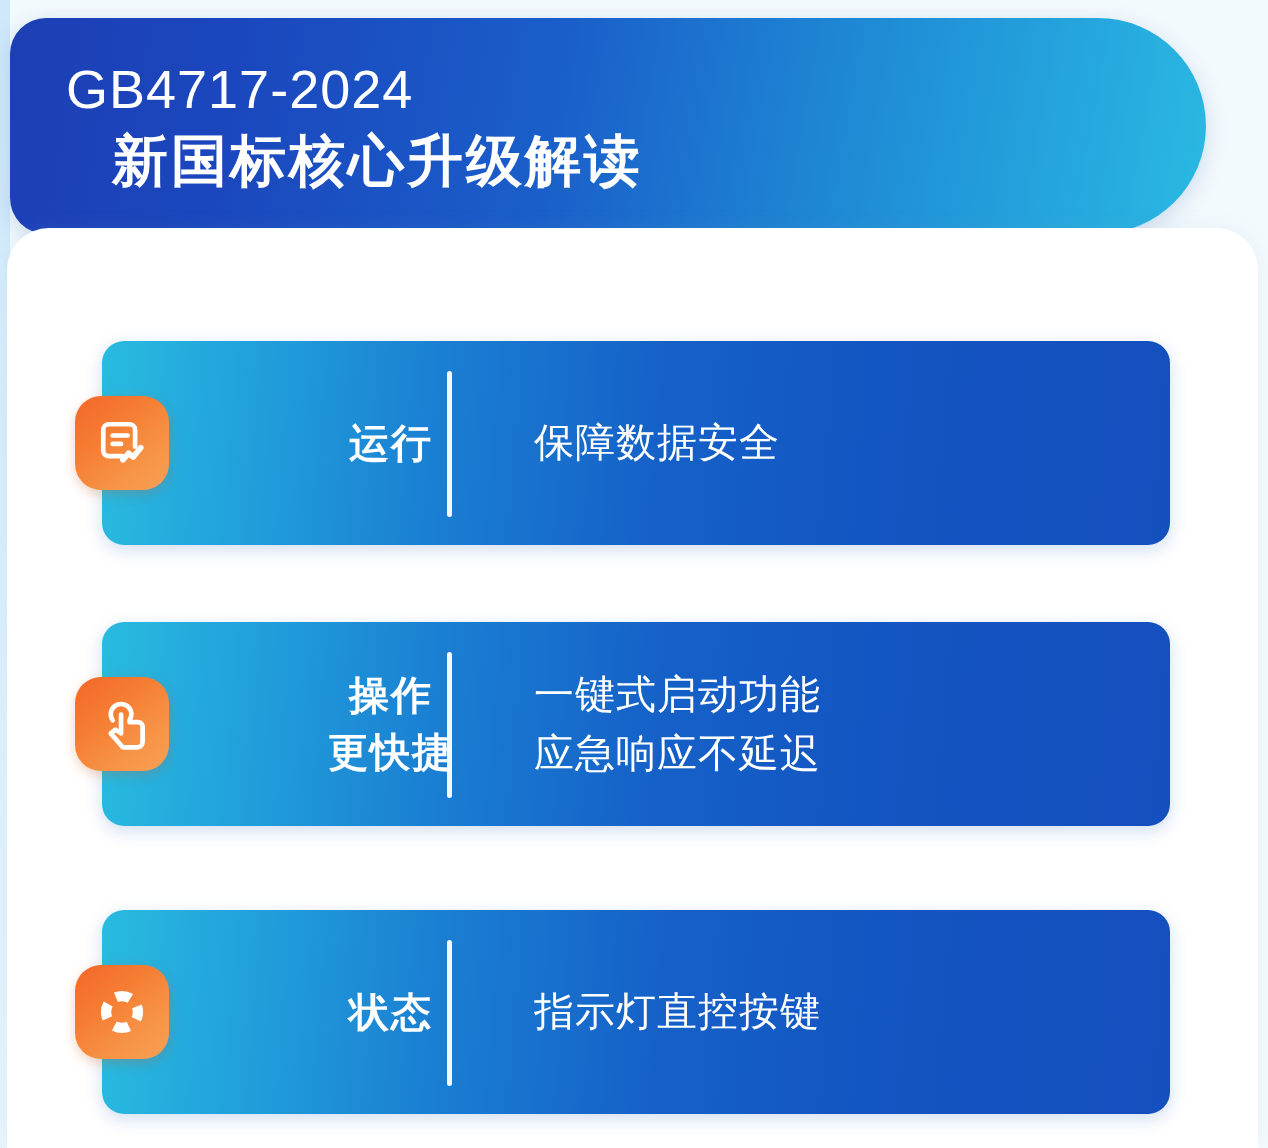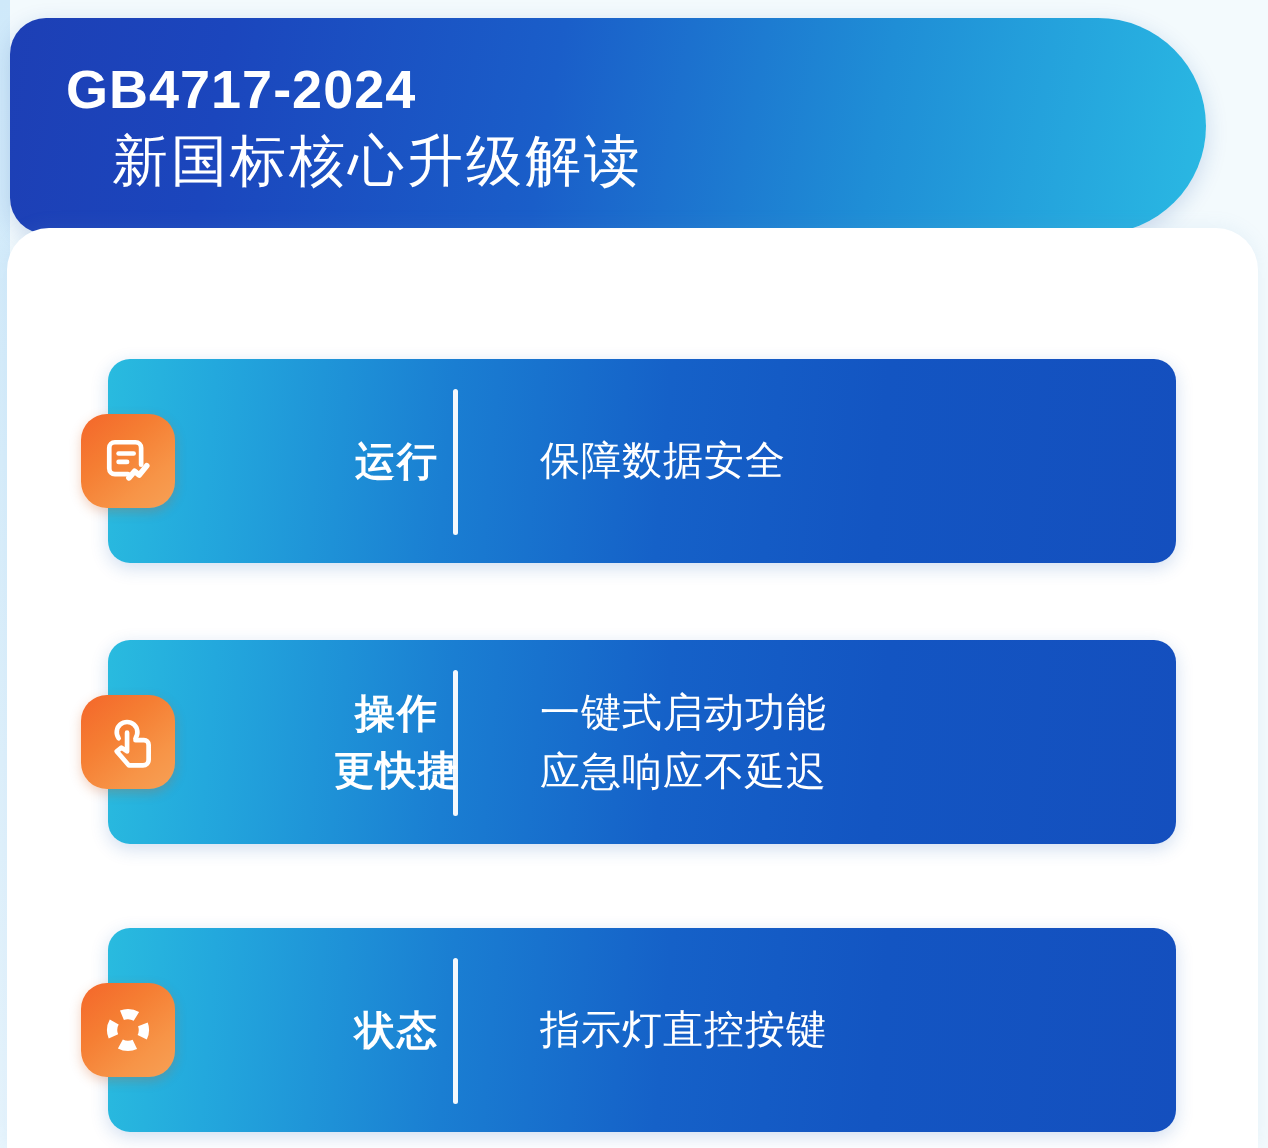--- a/index.html
+++ b/index.html
@@ -23,29 +23,29 @@
     background:linear-gradient(100deg,#1d3fb5 0%,#1b46bd 18%,#1a5ec9 45%,#1f8ed6 72%,#2ab9e3 100%);
     box-shadow:0 6px 22px rgba(20,70,160,.18);
     overflow:hidden;
   }
   .header-inner{
     position:absolute; left:56px; top:40px; right:40px;
   }
   .title-code{
     color:#ffffff;
     font-size:54px;
-    font-weight:700;
+    font-weight:400;
     letter-spacing:1px;
     line-height:1.15;
     white-space:nowrap;
   }
   .title-main{
     color:#ffffff;
     font-size:56px;
-    font-weight:normal;
+    font-weight:bold;
     letter-spacing:3px;
     line-height:1.18;
     margin-top:8px;
     margin-left:46px;
     white-space:nowrap;
   }
 
   
   .white-panel{
     position:absolute; left:7px; top:228px; width:1251px; height:920px;
@@ -53,27 +53,26 @@
     border-radius:42px 42px 0 0;
     box-shadow:0 -2px 18px rgba(120,170,210,.10);
   }
 
   
   .cards{
     position:absolute; left:0; top:0; width:100%; height:100%;
   }
   .feature-card{
     position:absolute;
-    left:101px;
+    left:95px;
     width:1068px;
     height:204px;
     border-radius:22px;
     background:linear-gradient(95deg,#29bbdf 0%,#23a8dd 10%,#1a7ed2 32%,#1561c8 52%,#1355c2 72%,#144fbe 100%);
     box-shadow:0 5px 18px rgba(25,90,180,.20);
-    margin-top:18px;
   }
   .card-1{ top:113px; }
   .card-2{ top:394px; }
   .card-3{ top:682px; }
 
   .card-icon{
     position:absolute;
     left:-27px;
     top:50%;
     transform:translateY(-50%);

